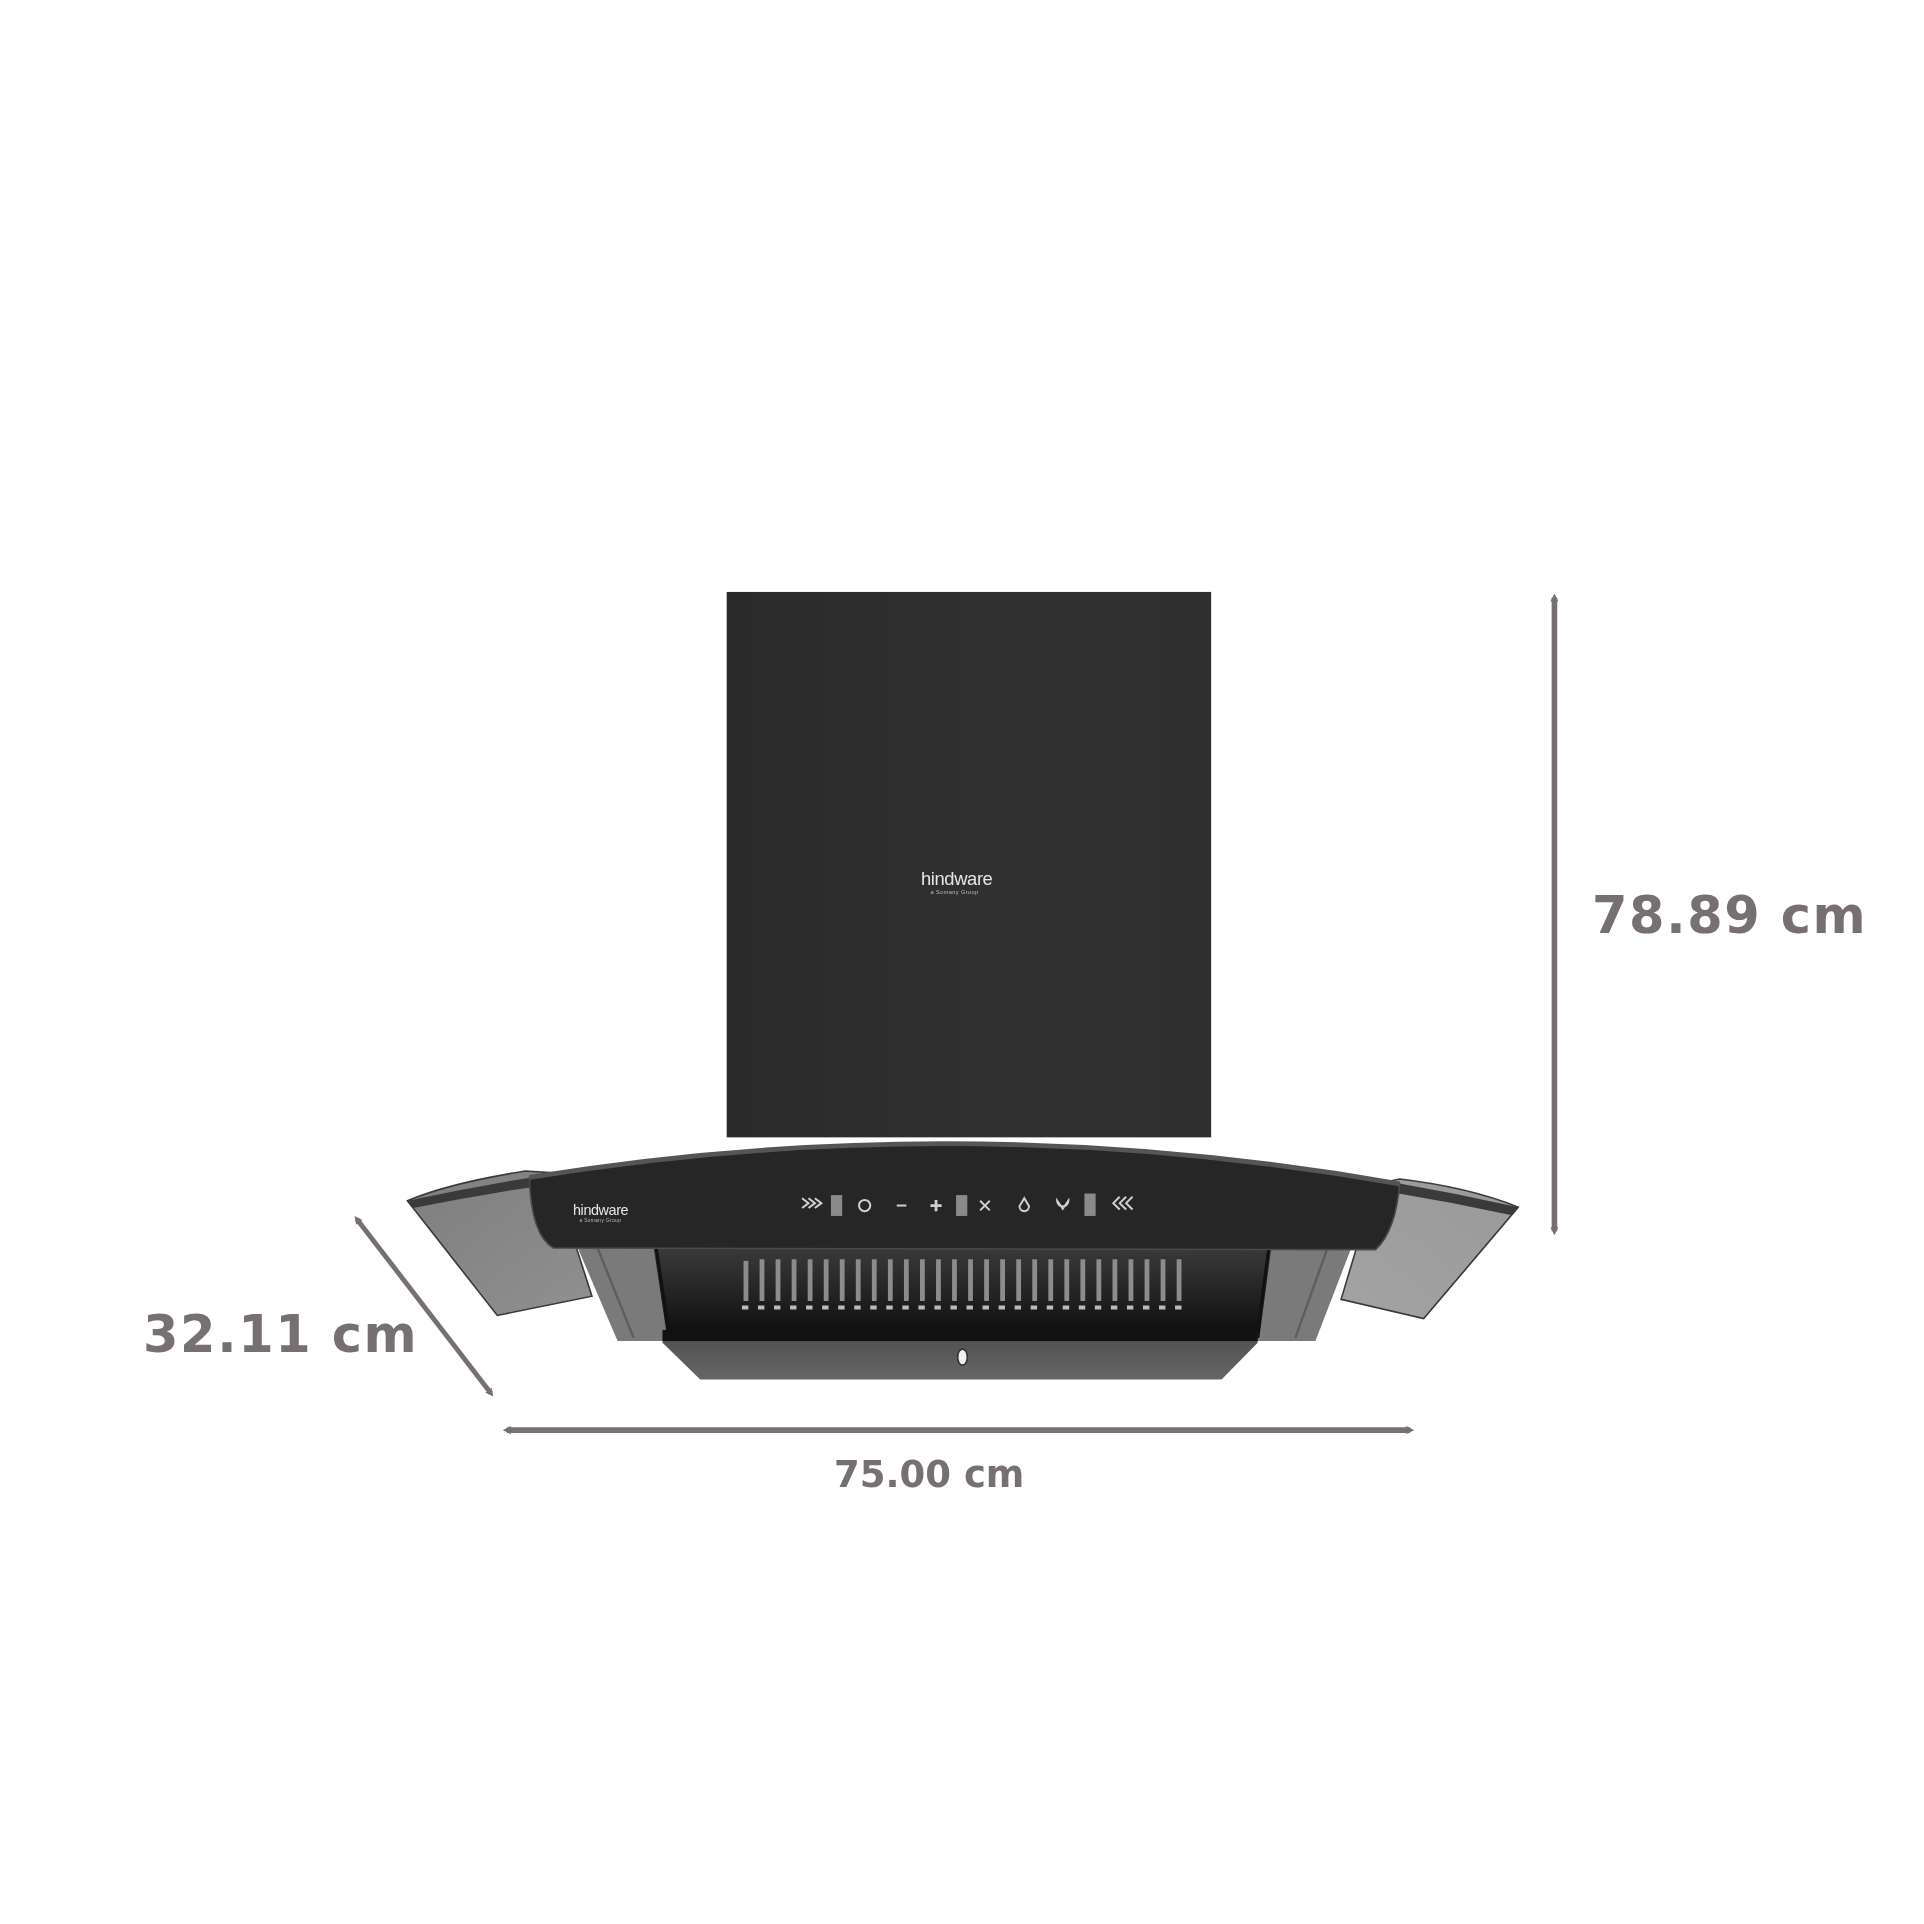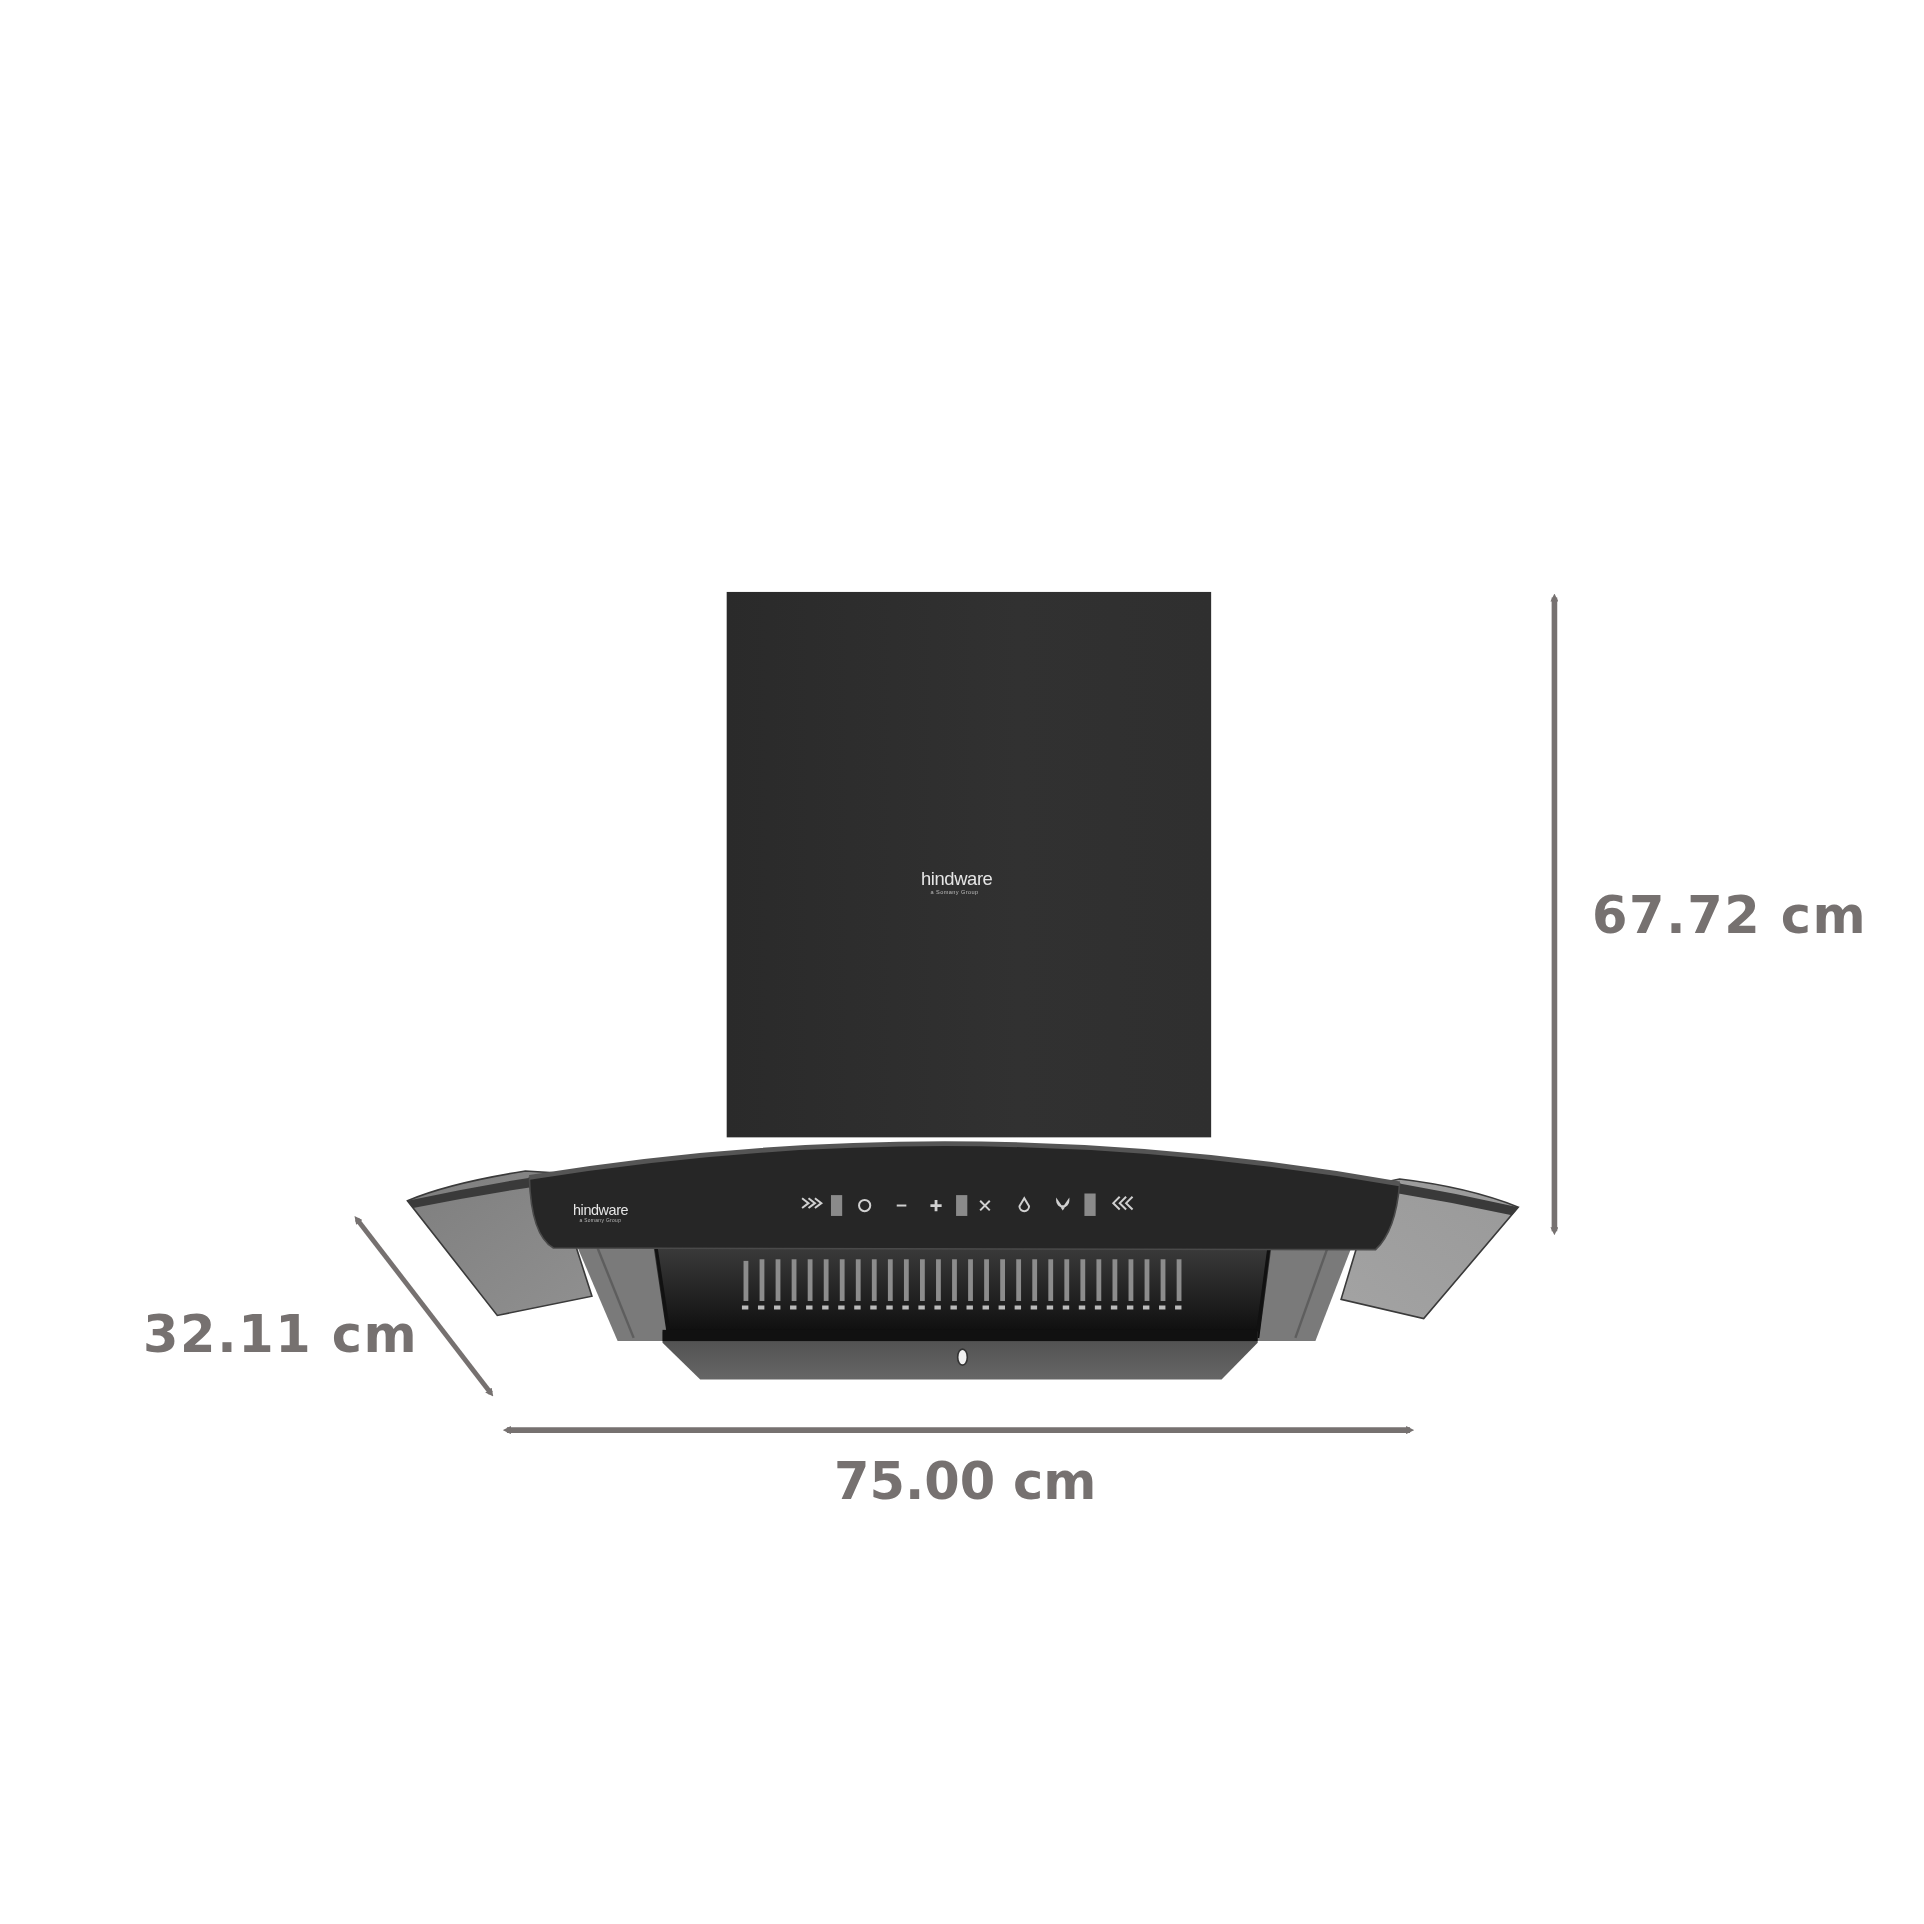--- a/index.html
+++ b/index.html
@@ -6,21 +6,21 @@
     body { width: 1925px; height: 1925px; position: relative; overflow: hidden;
            font-family: "Liberation Sans", "DejaVu Sans", sans-serif; }
     #stage { position: absolute; left: 0; top: 0; width: 1925px; height: 1395px; }
     .dim-label {
       position: absolute; color: #767170; font-weight: bold;
       font-family: "DejaVu Sans", "Liberation Sans", sans-serif;
       font-size: 51px; letter-spacing: 1.6px; white-space: nowrap; line-height: 1;
     }
     #label-height { left: 1592px; top: 890px; }
     #label-depth  { left: 143px;  top: 1309px; }
-    #label-width  { left: 834px; top: 1456px; font-size: 51px; letter-spacing: 0px; }
+    #label-width  { left: 834px; top: 1456px; font-size: 37px; letter-spacing: 0px; }
     .brand { position: absolute; color: #e6e6e6; font-family: "Liberation Sans", sans-serif; line-height: 1; }
     .brand .name { font-size: 18.4px; letter-spacing: -0.4px; }
     .brand .tag { font-size: 5.6px; color: #bdbdbd; letter-spacing: 0.4px; margin-left: 9.6px; margin-top: 1.6px; }
     #chimney-brand { left: 921px; top: 870px; }
     #panel-brand { left: 573px; top: 1203px; }
     #panel-brand .name { font-size: 14.4px; }
     #panel-brand .tag { font-size: 4.8px; margin-left: 6.4px; }
   </style>
 </head>
 <body>
@@ -136,17 +136,17 @@
 
   <div id="chimney-brand" class="brand">
     <div class="name">hindware</div>
     <div class="tag">a Somany Group</div>
   </div>
   <div id="panel-brand" class="brand">
     <div class="name">hindware</div>
     <div class="tag">a Somany Group</div>
   </div>
 
-  <div id="label-height" class="dim-label">67.72 cm</div>
+  <div id="label-height" class="dim-label">78.89 cm</div>
   <div id="label-depth" class="dim-label">32.11 cm</div>
   <div id="label-width" class="dim-label">75.00 cm</div>
 </div>
 
 
 </body></html>

